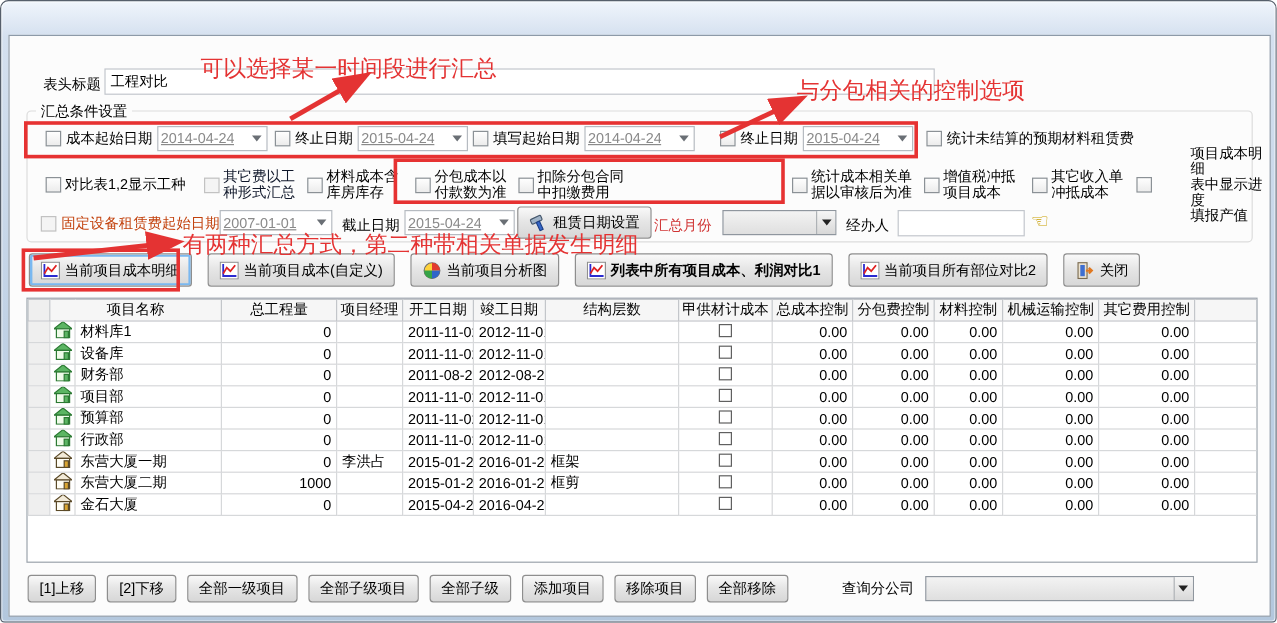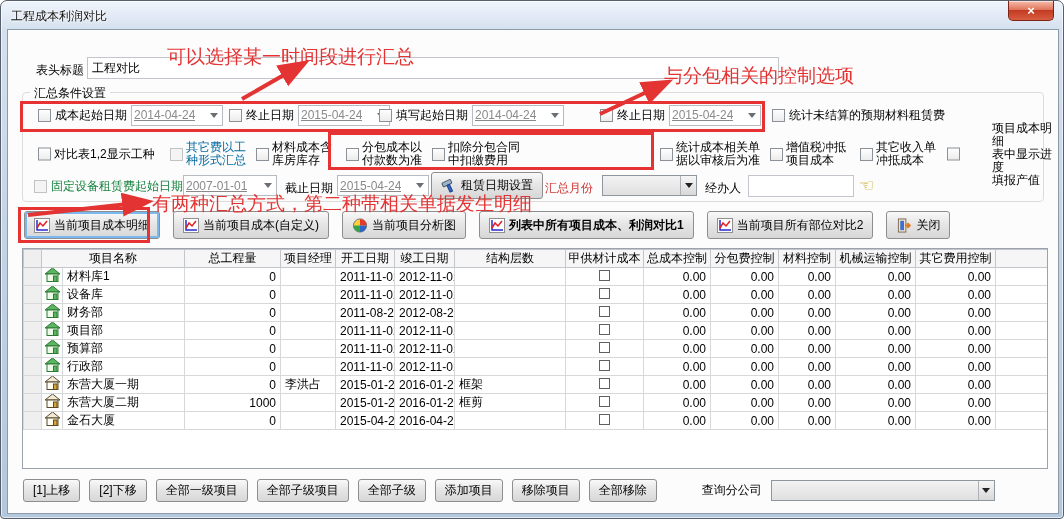--- a/index.html
+++ b/index.html
@@ -9,24 +9,24 @@
        box-shadow:inset 0 0 0 1px rgba(255,255,255,.65);overflow:hidden;}
   .titlebar{position:absolute;left:0;top:0;right:0;height:28px;}
   .title-text{position:absolute;left:10px;top:7px;font-size:12px;color:#101010;text-shadow:0 0 3px #fff,0 0 3px #fff;}
   .close-btn{position:absolute;right:9px;top:0;width:46px;height:20px;border:1px solid #7e2417;border-top:none;
        border-radius:0 0 5px 5px;background:linear-gradient(#f6bcac,#e0765c 45%,#c23b23 50%,#d95e41);
        color:#fff;font-size:13px;font-weight:bold;display:flex;align-items:center;justify-content:center;
        box-shadow:inset 0 1px 0 rgba(255,255,255,.55);cursor:default;padding:0;}
   .client{position:absolute;left:6px;top:28px;width:1052px;height:485px;background:#fcfcfc;border:1px solid #8d9aa8;}
 
   .lbl{font-size:12px;color:#000;white-space:nowrap;}
-  .lbl.gray{color:#15803d;}
+  .lbl.gray{color:#c2410c;}
   .lbl.red{color:#d03434;}
   .lines{font-size:12px;line-height:13px;white-space:pre-line;}
-  .lines.gray{color:#0369a1;}
+  .lines.gray{color:#0f172a;}
 
   .input-text{position:absolute;height:22px;border:1px solid #c2c6cc;background:#fff;font-size:12px;padding:0 4px;
        font-family:inherit;color:#000;}
   .groupbox{position:absolute;left:14px;top:62px;width:1022px;height:110px;border:1px solid #dcdcdc;border-radius:4px;}
   .legend{position:absolute;left:22px;top:55px;background:#fcfcfc;padding:0 4px;font-size:12px;color:#000;}
 
   .cb{width:13px;height:13px;border:1px solid #8b9196;background:linear-gradient(#fefefe,#ececec);display:inline-block;flex:none;}
   .cb.dis{border-color:#c2c2c2;background:#f4f4f4;}
   .cb-small{width:11px;height:11px;border:1px solid #606060;background:#fff;display:inline-block;}
 
@@ -65,26 +65,20 @@
   .footer{position:absolute;left:15px;top:449px;display:flex;align-items:center;gap:9px;}
 
   .annot{position:absolute;color:#e43333;font-size:19px;white-space:nowrap;z-index:60;}
   .red-rect{position:absolute;border:3px solid #e63232;z-index:55;pointer-events:none;}
   .arrows{position:absolute;left:0;top:0;width:1052px;height:485px;z-index:58;pointer-events:none;}
 </style>
 </head>
 <body>
 
 <div class="win">
-  <div class="titlebar">
-    <span class="title-text">工程成本利润对比</span>
-    <button class="close-btn">
-        <span>×</span>
-      </button>
-  </div>
 
   <div class="client">
 
     <span class="lbl" style="position:absolute;left:28px;top:32px;">表头标题</span>
     <input class="input-text" style="left: 79px; top: 27px; width: 692px;" value="工程对比">
 
     <div class="groupbox"></div>
     <span class="legend">汇总条件设置</span>
 
     <div id="dateRow" style="position:absolute;left:0;top:74px;width:1052px;height:26px;">
@@ -101,21 +95,21 @@
         <span class="citem" style="left: 221px;">
           <span class="cb"></span>
           <span class="lbl">终止日期</span>
           <span class="combo" style="width: 92px;">
             <span class="val">2015-04-24</span>
             <span class="arr">
               <i></i>
             </span>
           </span>
         </span>
-        <span class="citem" style="left: 371px; text-align: center;">
+        <span class="citem" style="left: 386px; text-align: center;">
           <span class="cb"></span>
           <span class="lbl">填写起始日期</span>
           <span class="combo" style="width: 92px;">
             <span class="val">2014-04-24</span>
             <span class="arr">
               <i></i>
             </span>
           </span>
         </span>
         <span class="citem" style="left: 592px;">

